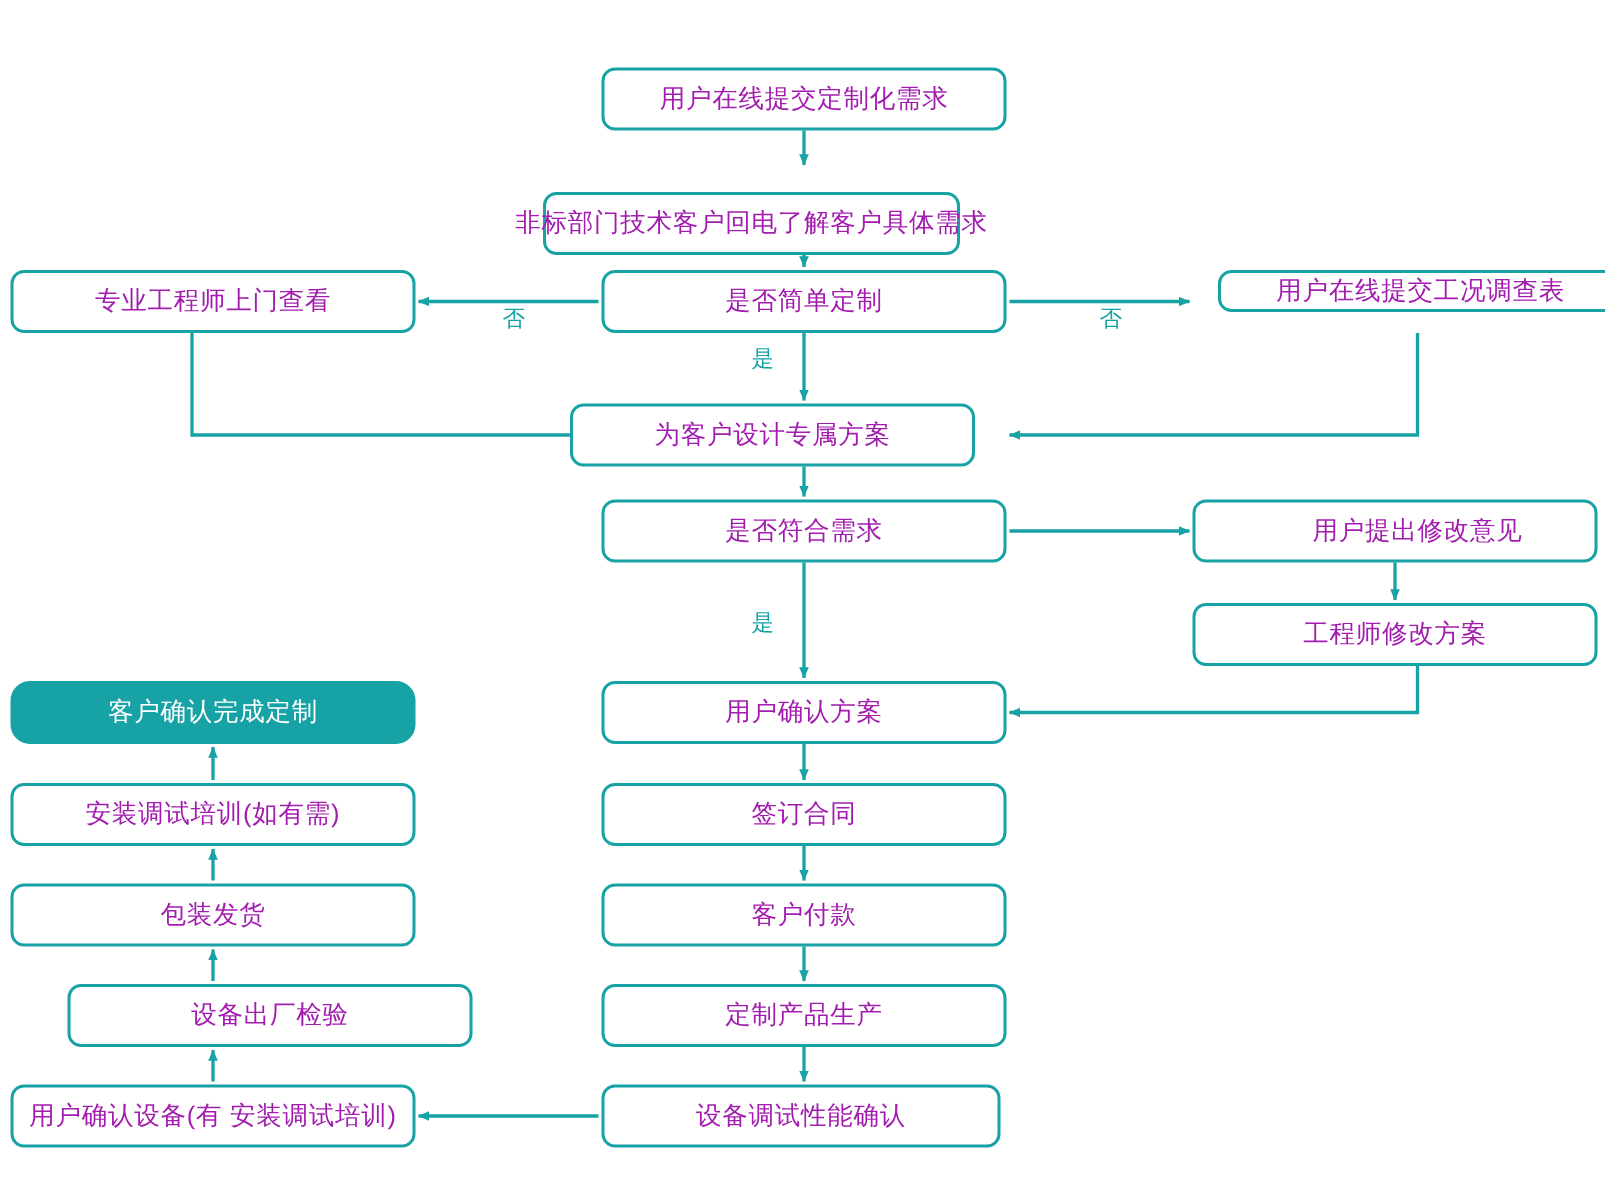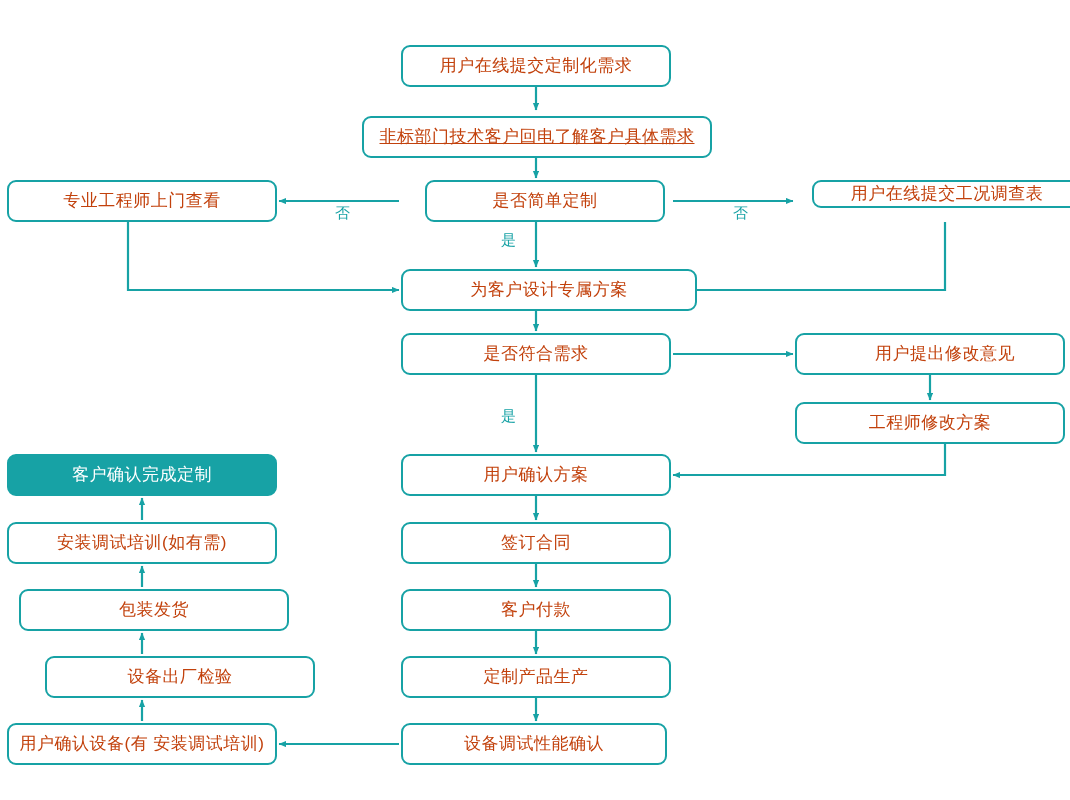--- a/index.html
+++ b/index.html
@@ -26,31 +26,32 @@
   }
   .node-box {
     position: absolute;
     box-sizing: border-box;
     border: 2px solid #17a2a5;
     border-radius: 9px;
     background: #ffffff;
     display: flex;
     align-items: center;
     justify-content: center;
-    color: #c2410c;
+    color: #a21caf;
     font-size: 17px;
     line-height: 1.2;
     letter-spacing: 0.5px;
     white-space: nowrap;
     z-index: 2;
   }
   .node-box.filled {
     background: #17a2a5;
     border-color: #17a2a5;
     color: #ffffff;
+    border-radius: 13px;
   }
   .edge-label {
     position: absolute;
     color: #17a2a5;
     font-size: 15px;
     line-height: 1;
     z-index: 3;
     white-space: nowrap;
   }
 </style>
@@ -87,33 +88,33 @@
         <path d="M 142 654 L 142 633" marker-end="url(#arrow)"></path>
         <path d="M 142 587 L 142 566" marker-end="url(#arrow)"></path>
         <path d="M 142 520 L 142 498" marker-end="url(#arrow)"></path>
       </g>
   </svg>
 
   <div id="node-layer">
       <div class="node-box" style="left: 401px; top: 45px; width: 270px; height: 42px;">
         <span>用户在线提交定制化需求</span>
       </div>
-      <div class="node-box" style="left: 362px; top: 116px; width: 350px; height: 42px; text-decoration: underline;">
+      <div class="node-box" style="left: 362px; top: 128px; width: 278px; height: 42px;">
         <span>非标部门技术客户回电了解客户具体需求</span>
       </div>
-      <div class="node-box" style="left: 401px; top: 180px; width: 240px; height: 42px; margin-left: 24px;">
+      <div class="node-box" style="left: 401px; top: 180px; width: 270px; height: 42px;">
         <span>是否简单定制</span>
       </div>
       <div class="node-box" style="left: 7px; top: 180px; width: 270px; height: 42px;">
         <span>专业工程师上门查看</span>
       </div>
       <div class="node-box" style="left: 795px; top: 180px; width: 270px; height: 28px; margin-left: 17px;">
         <span>用户在线提交工况调查表</span>
       </div>
-      <div class="node-box" style="left: 401px; top: 269px; width: 296px; height: 42px;">
+      <div class="node-box" style="left: 380px; top: 269px; width: 270px; height: 42px;">
         <span>为客户设计专属方案</span>
       </div>
       <div class="node-box" style="left: 401px; top: 333px; width: 270px; height: 42px;">
         <span>是否符合需求</span>
       </div>
       <div class="node-box" style="left: 795px; top: 333px; width: 270px; height: 42px; padding-left: 30px;">
         <span>用户提出修改意见</span>
       </div>
       <div class="node-box" style="left: 795px; top: 402px; width: 270px; height: 42px; text-align: right;">
         <span>工程师修改方案</span>
@@ -132,21 +133,21 @@
       </div>
       <div class="node-box" style="left: 401px; top: 723px; width: 266px; height: 42px;">
         <span>设备调试性能确认</span>
       </div>
       <div class="node-box" style="left: 7px; top: 723px; width: 270px; height: 42px;">
         <span>用户确认设备(有 安装调试培训)</span>
       </div>
       <div class="node-box" style="left: 7px; top: 656px; width: 270px; height: 42px; margin-left: 38px;">
         <span>设备出厂检验</span>
       </div>
-      <div class="node-box" style="left: 7px; top: 589px; width: 270px; height: 42px; margin-left: 12px;">
+      <div class="node-box" style="left: 7px; top: 589px; width: 270px; height: 42px;">
         <span>包装发货</span>
       </div>
       <div class="node-box" style="left: 7px; top: 522px; width: 270px; height: 42px;">
         <span>安装调试培训(如有需)</span>
       </div>
       <div class="node-box filled" style="left: 7px; top: 454px; width: 270px; height: 42px;">
         <span>客户确认完成定制</span>
       </div>
     </div>
   <div id="label-layer">

